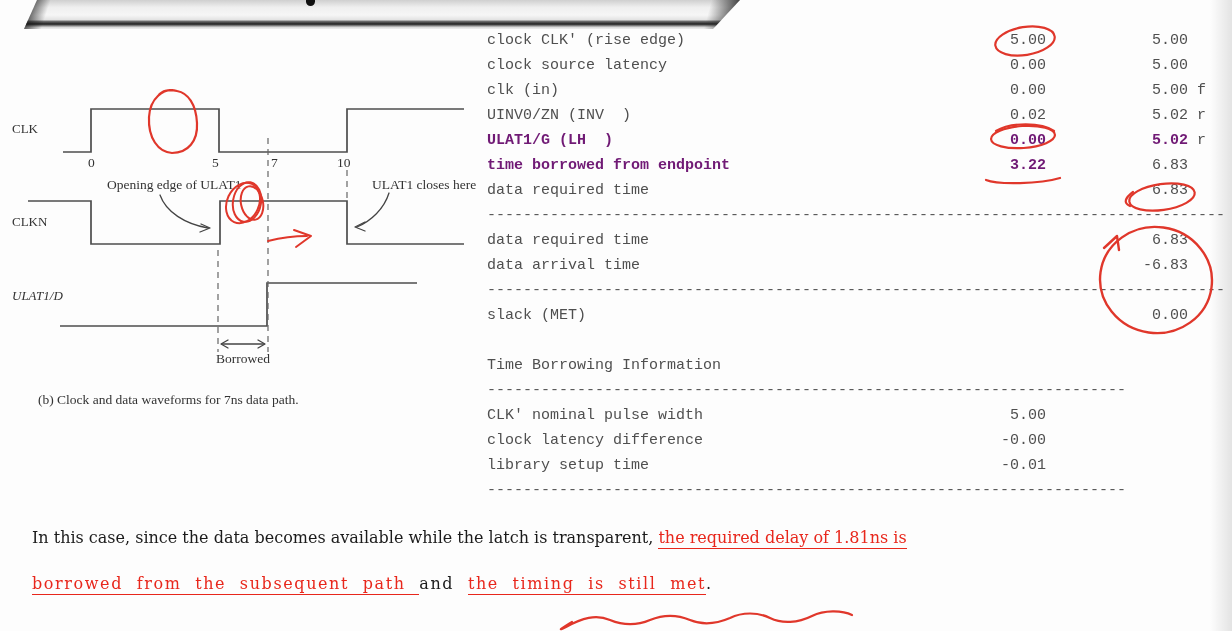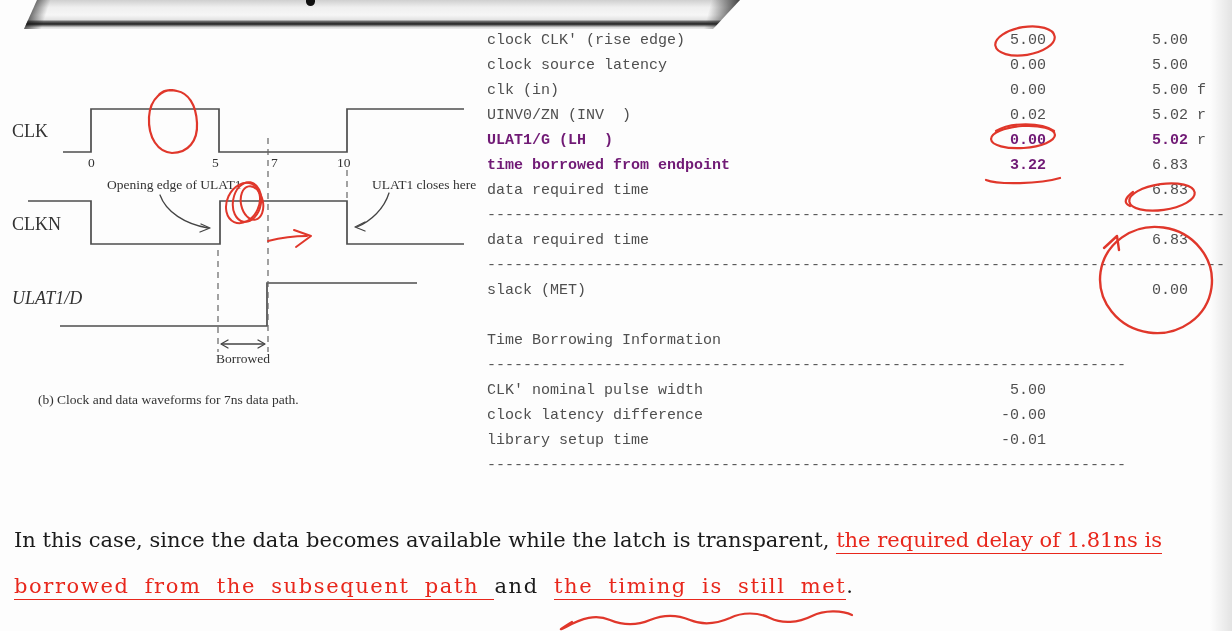--- a/index.html
+++ b/index.html
@@ -15,39 +15,39 @@
           background:linear-gradient(108deg,#151515 10%,rgba(21,21,21,0) 65%);}
   .banner .wedge-r{position:absolute;left:686px;top:0;width:56px;height:29px;
           background:linear-gradient(285deg,#2d2d2d 8%,rgba(51,51,51,0) 60%);}
   .banner .dot{position:absolute;left:306px;top:0;width:9px;height:6px;background:#101010;
           border-radius:0 0 5px 5px;}
   .edge-strip{position:absolute;right:0;top:0;width:22px;height:631px;
           background:linear-gradient(90deg,rgba(0,0,0,0) 0%,rgba(0,0,0,0.10) 100%);}
 
   
   .wf-label{position:absolute;font-family:"Liberation Serif",serif;color:#333;
-            font-size:18px;white-space:pre;}
+            font-size:13px;white-space:pre;}
   .wf-small{position:absolute;font-family:"Liberation Serif",serif;color:#333;
             font-size:13.5px;white-space:pre;}
 
   
   .report{position:absolute;left:487px;top:28px;width:745px;
           font-family:"Liberation Mono",monospace;font-size:15px;line-height:25px;
           color:#4f4f4f;}
   .report .r{display:flex;height:25px;white-space:pre;}
   .report .lab{width:380px;}
   .report .c1{width:179px;text-align:right;}
   .report .c2{width:142px;text-align:right;}
   .report .fl{padding-left:9px;}
   .report .b{font-weight:700;color:#701a75;}
   .report .dash{color:#5a5a5a;letter-spacing:0;}
 
   
-  .para-line{position:absolute;left:14px;font-family:"DejaVu Serif","Liberation Serif",serif;
-             font-size:21px;color:#1b1b1b;white-space:pre;}
+  .para-line{position:absolute;left:32px;font-family:"DejaVu Serif","Liberation Serif",serif;
+             font-size:16px;color:#1b1b1b;white-space:pre;}
   .para-line .red{color:#e8271c;border-bottom:1.6px solid #e8271c;padding-bottom:1px;}
   #para2{letter-spacing:1.6px;word-spacing:7px;}
 
   svg{position:absolute;left:0;top:0;pointer-events:none;}
 </style>
 </head>
 <body>
 
 <div class="banner">
   <div class="wedge-l"></div>
@@ -73,20 +73,21 @@
 <div class="report">
   <div class="r"><span class="lab">clock CLK' (rise edge)</span><span class="c1">5.00</span><span class="c2">5.00</span><span class="fl"></span></div>
   <div class="r"><span class="lab">clock source latency</span><span class="c1">0.00</span><span class="c2">5.00</span><span class="fl"></span></div>
   <div class="r"><span class="lab">clk (in)</span><span class="c1">0.00</span><span class="c2">5.00</span><span class="fl">f</span></div>
   <div class="r"><span class="lab">UINV0/ZN (INV  )</span><span class="c1">0.02</span><span class="c2">5.02</span><span class="fl">r</span></div>
   <div class="r"><span class="lab b">ULAT1/G (LH  )</span><span class="c1 b">0.00</span><span class="c2 b">5.02</span><span class="fl">r</span></div>
   <div class="r"><span class="lab b">time borrowed from endpoint</span><span class="c1 b">3.22</span><span class="c2">6.83</span><span class="fl"></span></div>
   <div class="r"><span class="lab">data required time</span><span class="c1"></span><span class="c2">6.83</span><span class="fl"></span></div>
   <div class="r"><span class="dash">----------------------------------------------------------------------------------</span></div>
   <div class="r"><span class="lab">data required time</span><span class="c1"></span><span class="c2">6.83</span><span class="fl"></span></div>
+  <div class="r"><span class="lab">data arrival time</span><span class="c1"></span><span class="c2">-6.83</span><span class="fl"></span></div>
   <div class="r"><span class="dash">----------------------------------------------------------------------------------</span></div>
   <div class="r"><span class="lab">slack (MET)</span><span class="c1"></span><span class="c2">0.00</span><span class="fl"></span></div>
   <div class="r"></div>
   <div class="r"><span class="lab">Time Borrowing Information</span></div>
   <div class="r"><span class="dash">-----------------------------------------------------------------------</span></div>
   <div class="r"><span class="lab">CLK' nominal pulse width</span><span class="c1">5.00</span><span class="c2"></span><span class="fl"></span></div>
   <div class="r"><span class="lab">clock latency difference</span><span class="c1">-0.00</span><span class="c2"></span><span class="fl"></span></div>
   <div class="r"><span class="lab">library setup time</span><span class="c1">-0.01</span><span class="c2"></span><span class="fl"></span></div>
   <div class="r"><span class="dash">-----------------------------------------------------------------------</span></div>
 </div>

